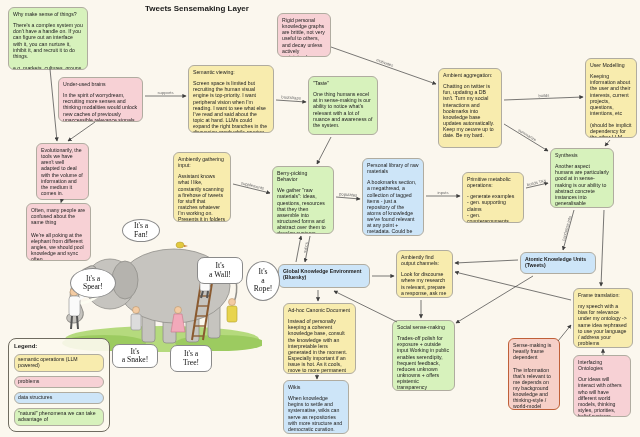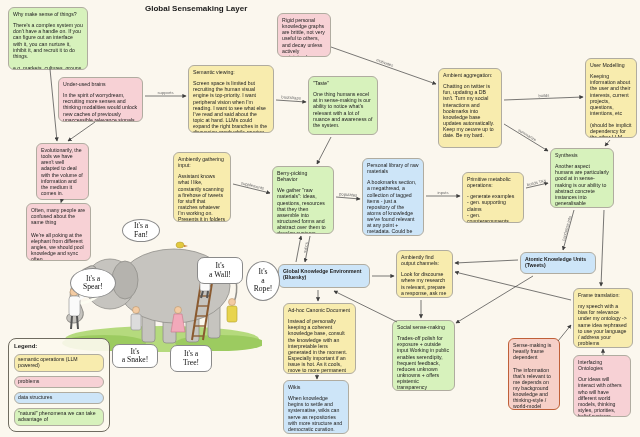--- a/index.html
+++ b/index.html
@@ -26,21 +26,21 @@
   .legend-pill{border:0.8px solid #b0aca0;border-radius:6px;padding:2px 3px;font-size:5.2px;
           line-height:1.15;margin-bottom:4px;color:#222;}
   #edge-layer{position:absolute;left:0;top:0;z-index:4;pointer-events:none;}
   #elephant-svg{position:absolute;left:62px;top:236px;z-index:1;}
 </style>
 </head>
 <body>
 
 <div id="stage">
 
-  <div class="page-title">Global Sensemaking Layer</div>
+  <div class="page-title">Tweets Sensemaking Layer</div>
 
   <svg id="elephant-svg" width="200" height="120" viewBox="0 0 200 120">
     <ellipse cx="100" cy="103" rx="97" ry="13" fill="#b5da7d"></ellipse>
     <ellipse cx="42" cy="107" rx="42" ry="8" fill="#9ccb60"></ellipse>
     <ellipse cx="158" cy="107" rx="45" ry="8" fill="#9ccb60"></ellipse>
     <g stroke="#918f8a" stroke-width="0.8" fill="#c6c4bf">
       <rect x="80" y="72" width="13" height="34" rx="3"></rect>
       <rect x="101" y="76" width="13" height="31" rx="3"></rect>
       <rect x="124" y="72" width="13" height="34" rx="3"></rect>
       <rect x="146" y="68" width="12" height="34" rx="3"></rect>

